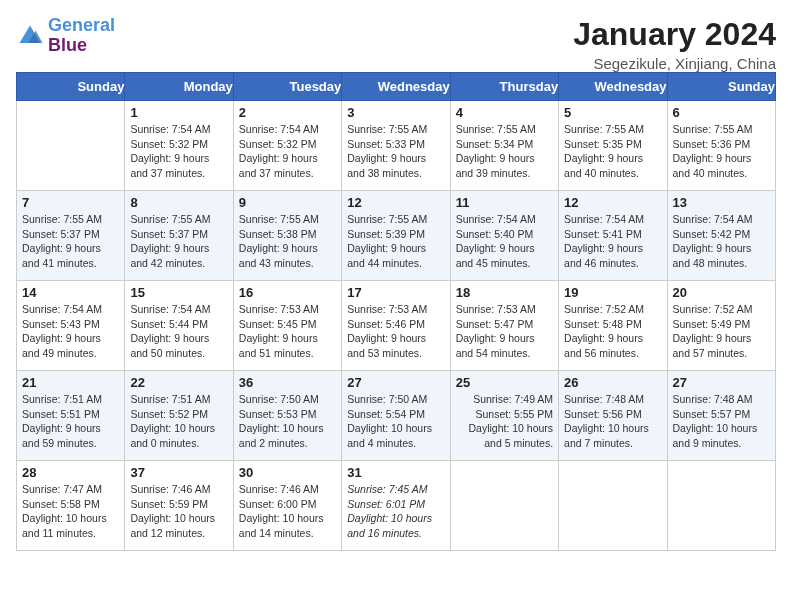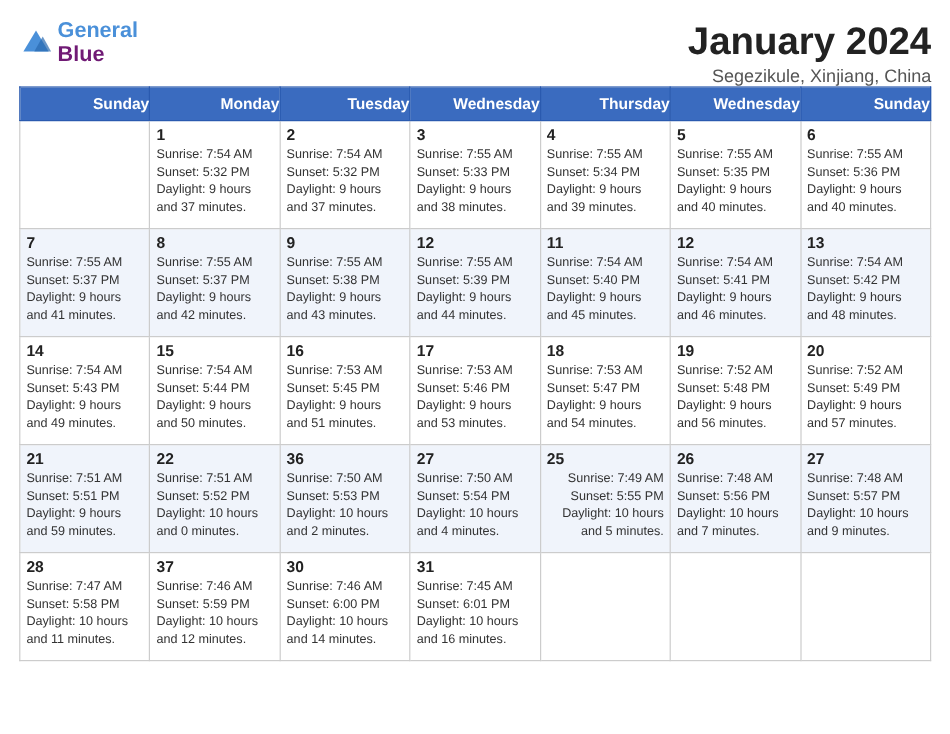--- a/index.html
+++ b/index.html
@@ -336,21 +336,21 @@
         </td>
         <td>
           <div class="day-number">30</div>
           <div class="day-info" style="white-space: pre-line;">Sunrise: 7:46 AM
 Sunset: 6:00 PM
 Daylight: 10 hours
 and 14 minutes.</div>
         </td>
         <td>
           <div class="day-number">31</div>
-          <div class="day-info" style="white-space: pre-line;">Sunrise: 7:45 AM
+          <div class="day-info" style="white-space: pre-line; font-style: italic;">Sunrise: 7:45 AM
 Sunset: 6:01 PM
 Daylight: 10 hours
 and 16 minutes.</div>
         </td>
         <td class="empty-cell"></td>
         <td class="empty-cell"></td>
         <td class="empty-cell"></td>
       </tr>
     </tbody>
 </table>

